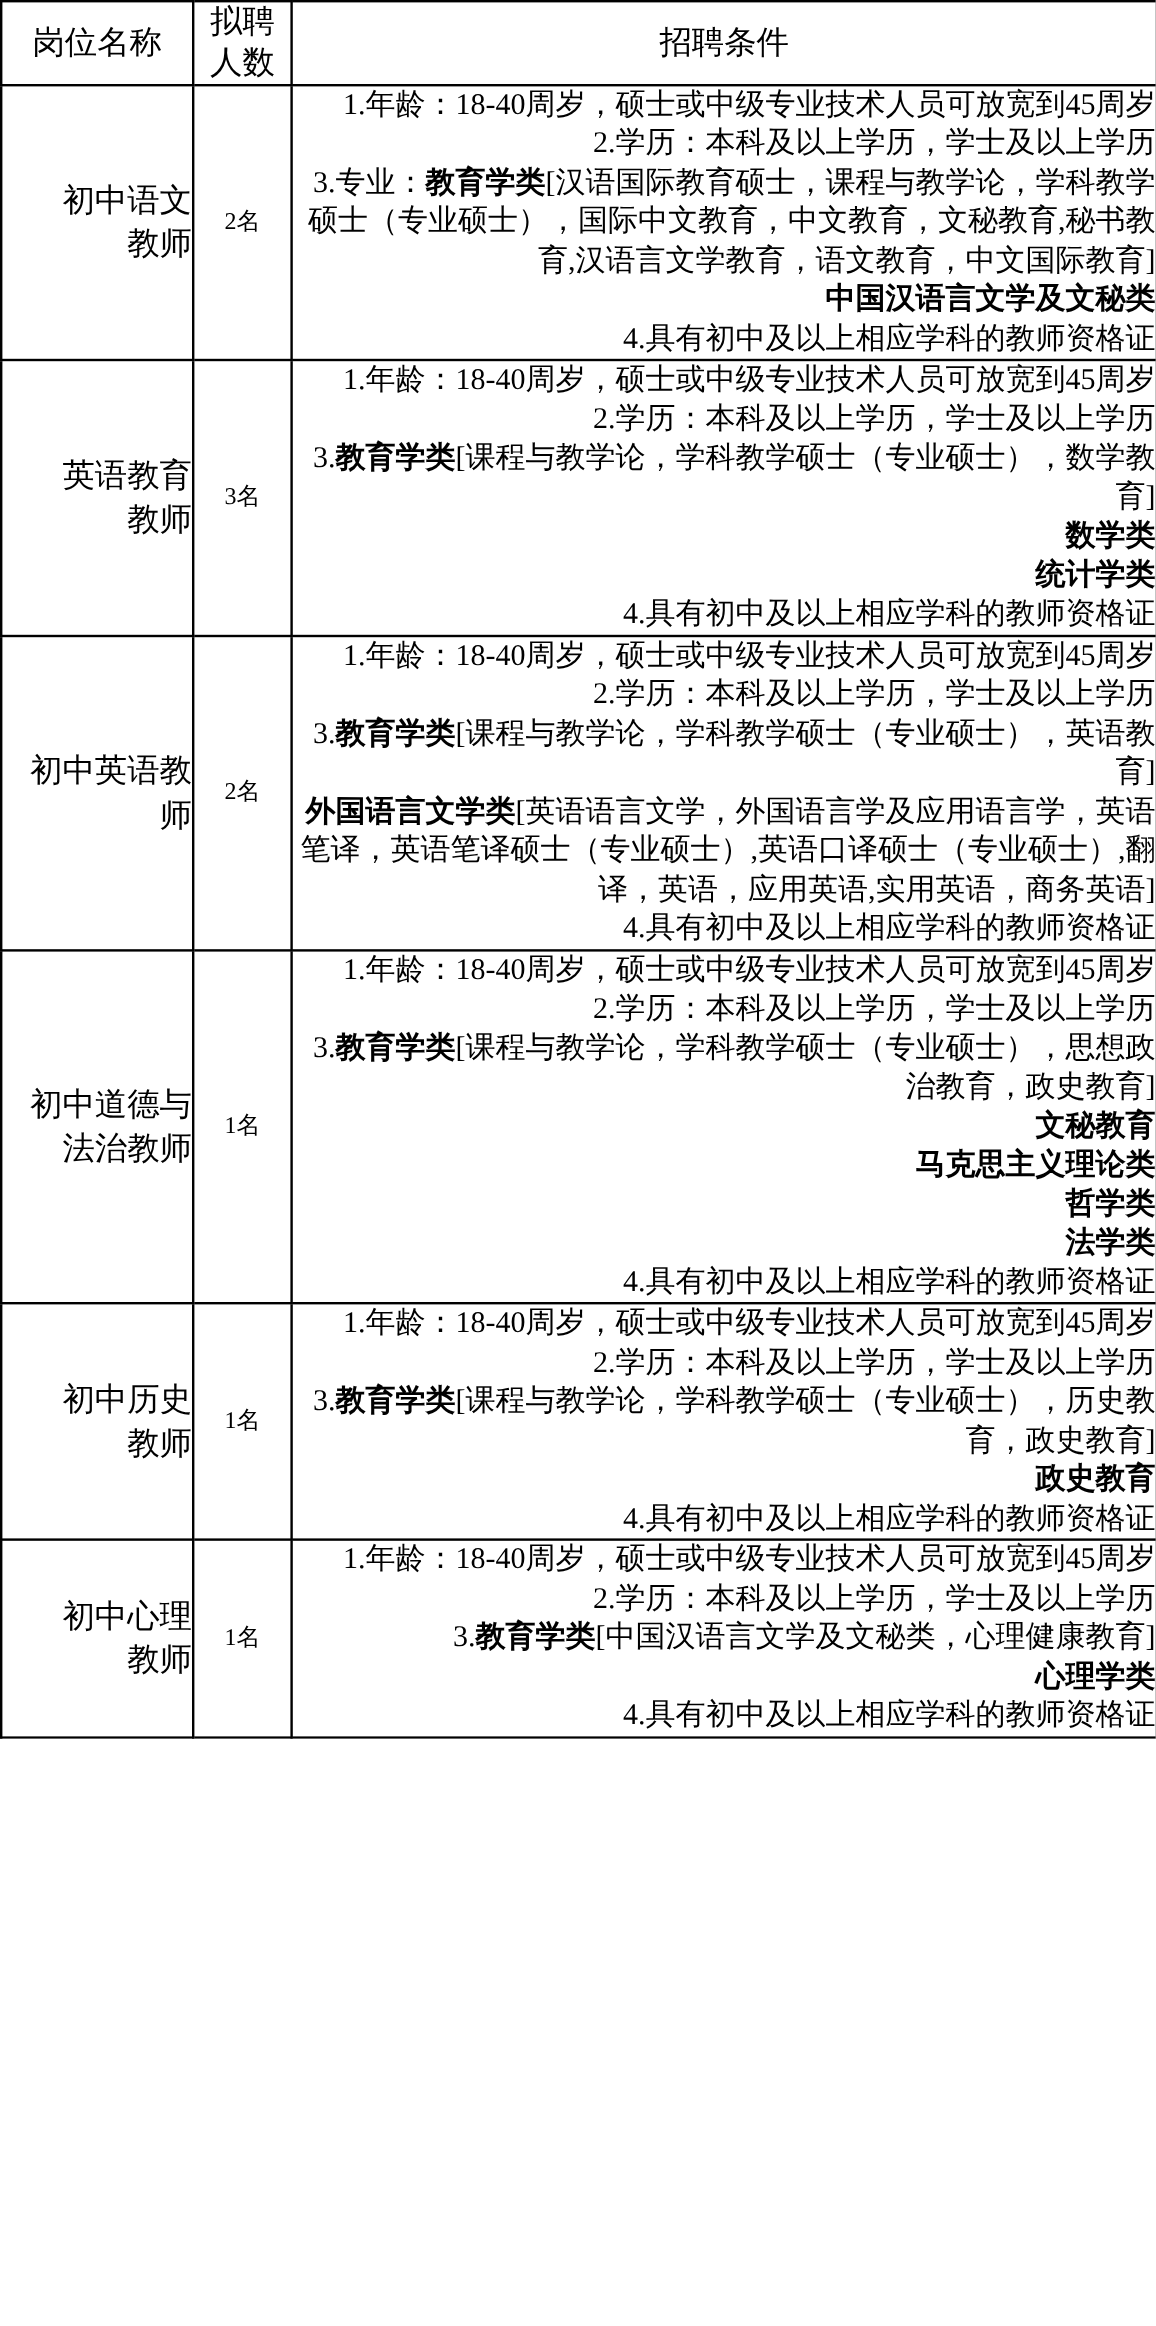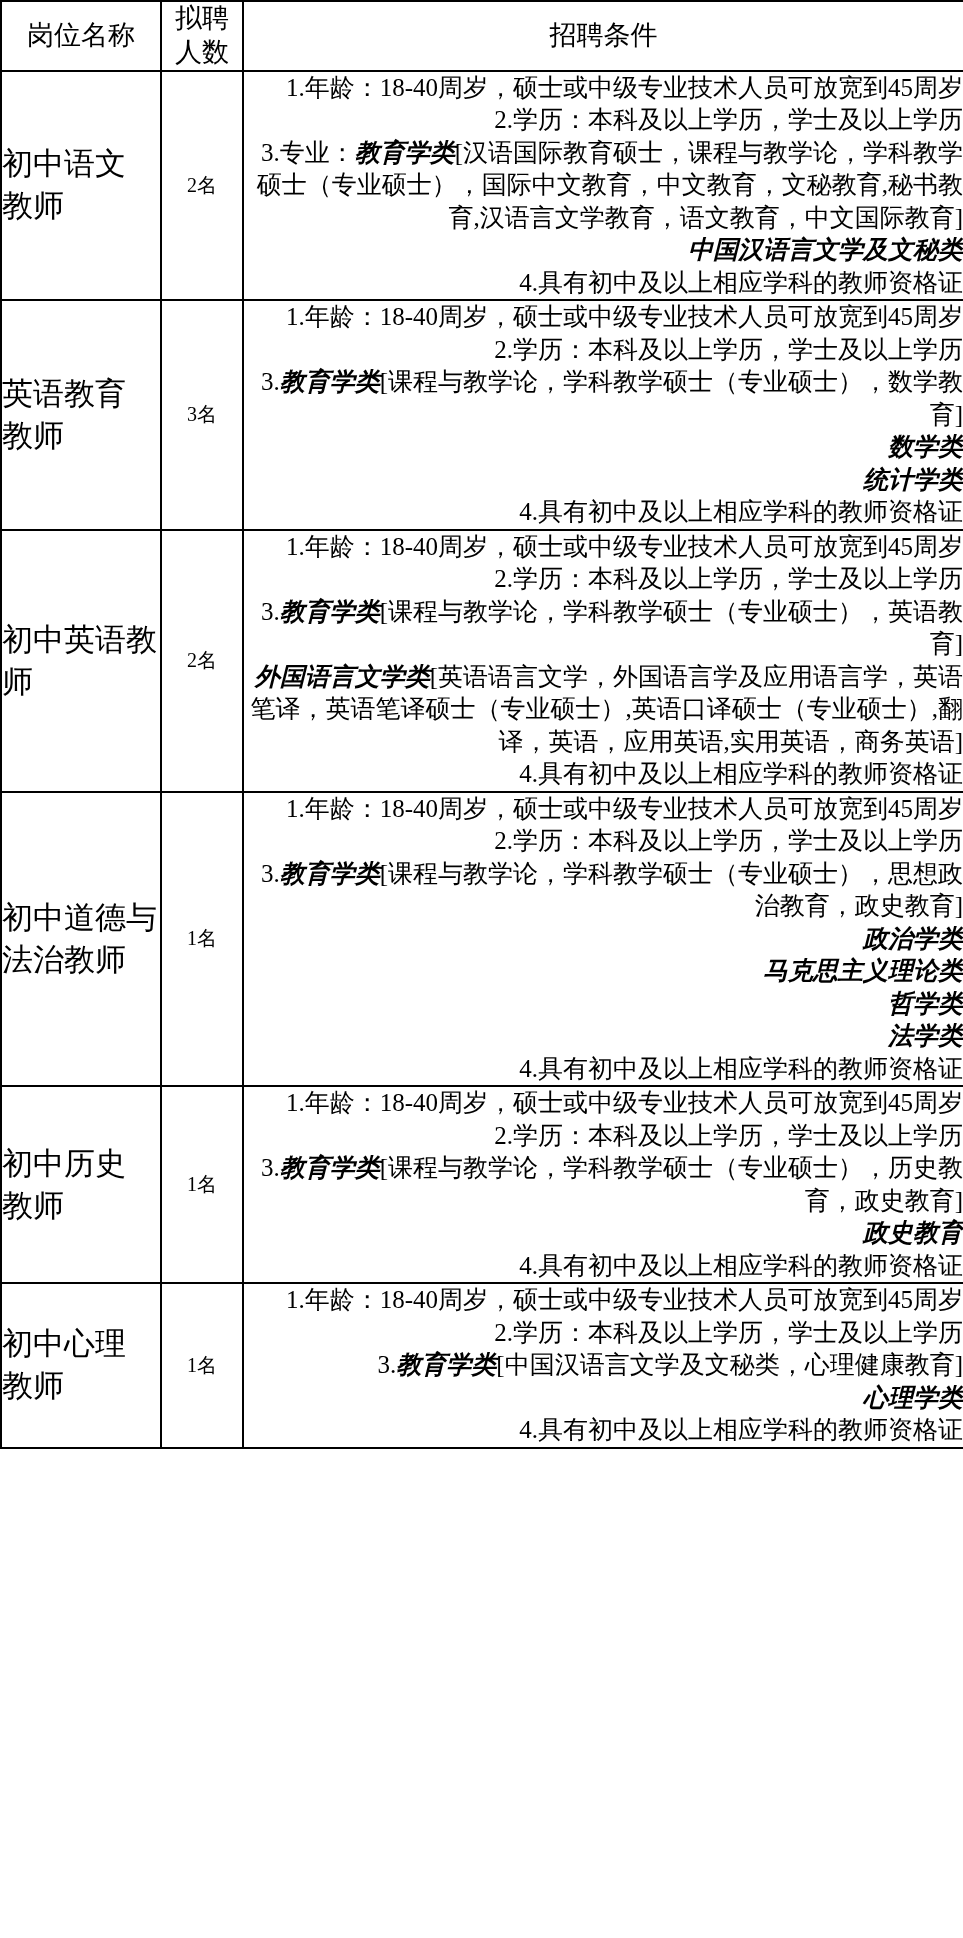--- a/index.html
+++ b/index.html
@@ -28,22 +28,22 @@
   col.c-cond { width: 721px; }
 
   th.head {
     text-align: center;
     font-weight: normal;
     font-size: 27px;
     line-height: 1.25;
     padding: 14px 4px;
   }
   td.post {
-    text-align: left;
-    font-size: 31px;
+    text-align: right;
+    font-size: 27px;
     line-height: 1.35;
     padding: 6px 4px;
   }
   td.num {
     text-align: center;
     font-size: 20px;
     line-height: 1.35;
     padding: 6px 2px;
     margin-top: 48px;
   }
@@ -51,21 +51,21 @@
     text-align: right;
     font-size: 25px;
     line-height: 1.30;
     padding: 6px 6px 8px 8px;
   }
   td.cond p {
     margin: 0;
     padding: 0;
     text-indent: 0;
   }
-  .b { font-weight: bold; font-style: italic; }
+  .b { font-weight: bold; }
 </style>
 </head>
 <body>
 
 <table class="recruit">
   <colgroup>
     <col class="c-post">
     <col class="c-num">
     <col class="c-cond">
   </colgroup>
@@ -126,21 +126,21 @@
       <tr>
         <td class="post">
           <div>初中道德与</div>
           <div>法治教师</div>
         </td>
         <td class="num">1名</td>
         <td class="cond">
           <p>1.年龄：18-40周岁，硕士或中级专业技术人员可放宽到45周岁</p>
           <p>2.学历：本科及以上学历，学士及以上学历</p>
           <p><span>3.</span><span class="b">教育学类</span><span>[课程与教学论，学科教学硕士（专业硕士），思想政治教育，政史教育]</span></p>
-          <p><span class="b">政治学类</span></p>
+          <p><span class="b">文秘教育</span></p>
           <p><span class="b">马克思主义理论类</span></p>
           <p><span class="b">哲学类</span></p>
           <p><span class="b">法学类</span></p>
           <p>4.具有初中及以上相应学科的教师资格证</p>
         </td>
       </tr>
       <tr>
         <td class="post">
           <div>初中历史</div>
           <div>教师</div>

